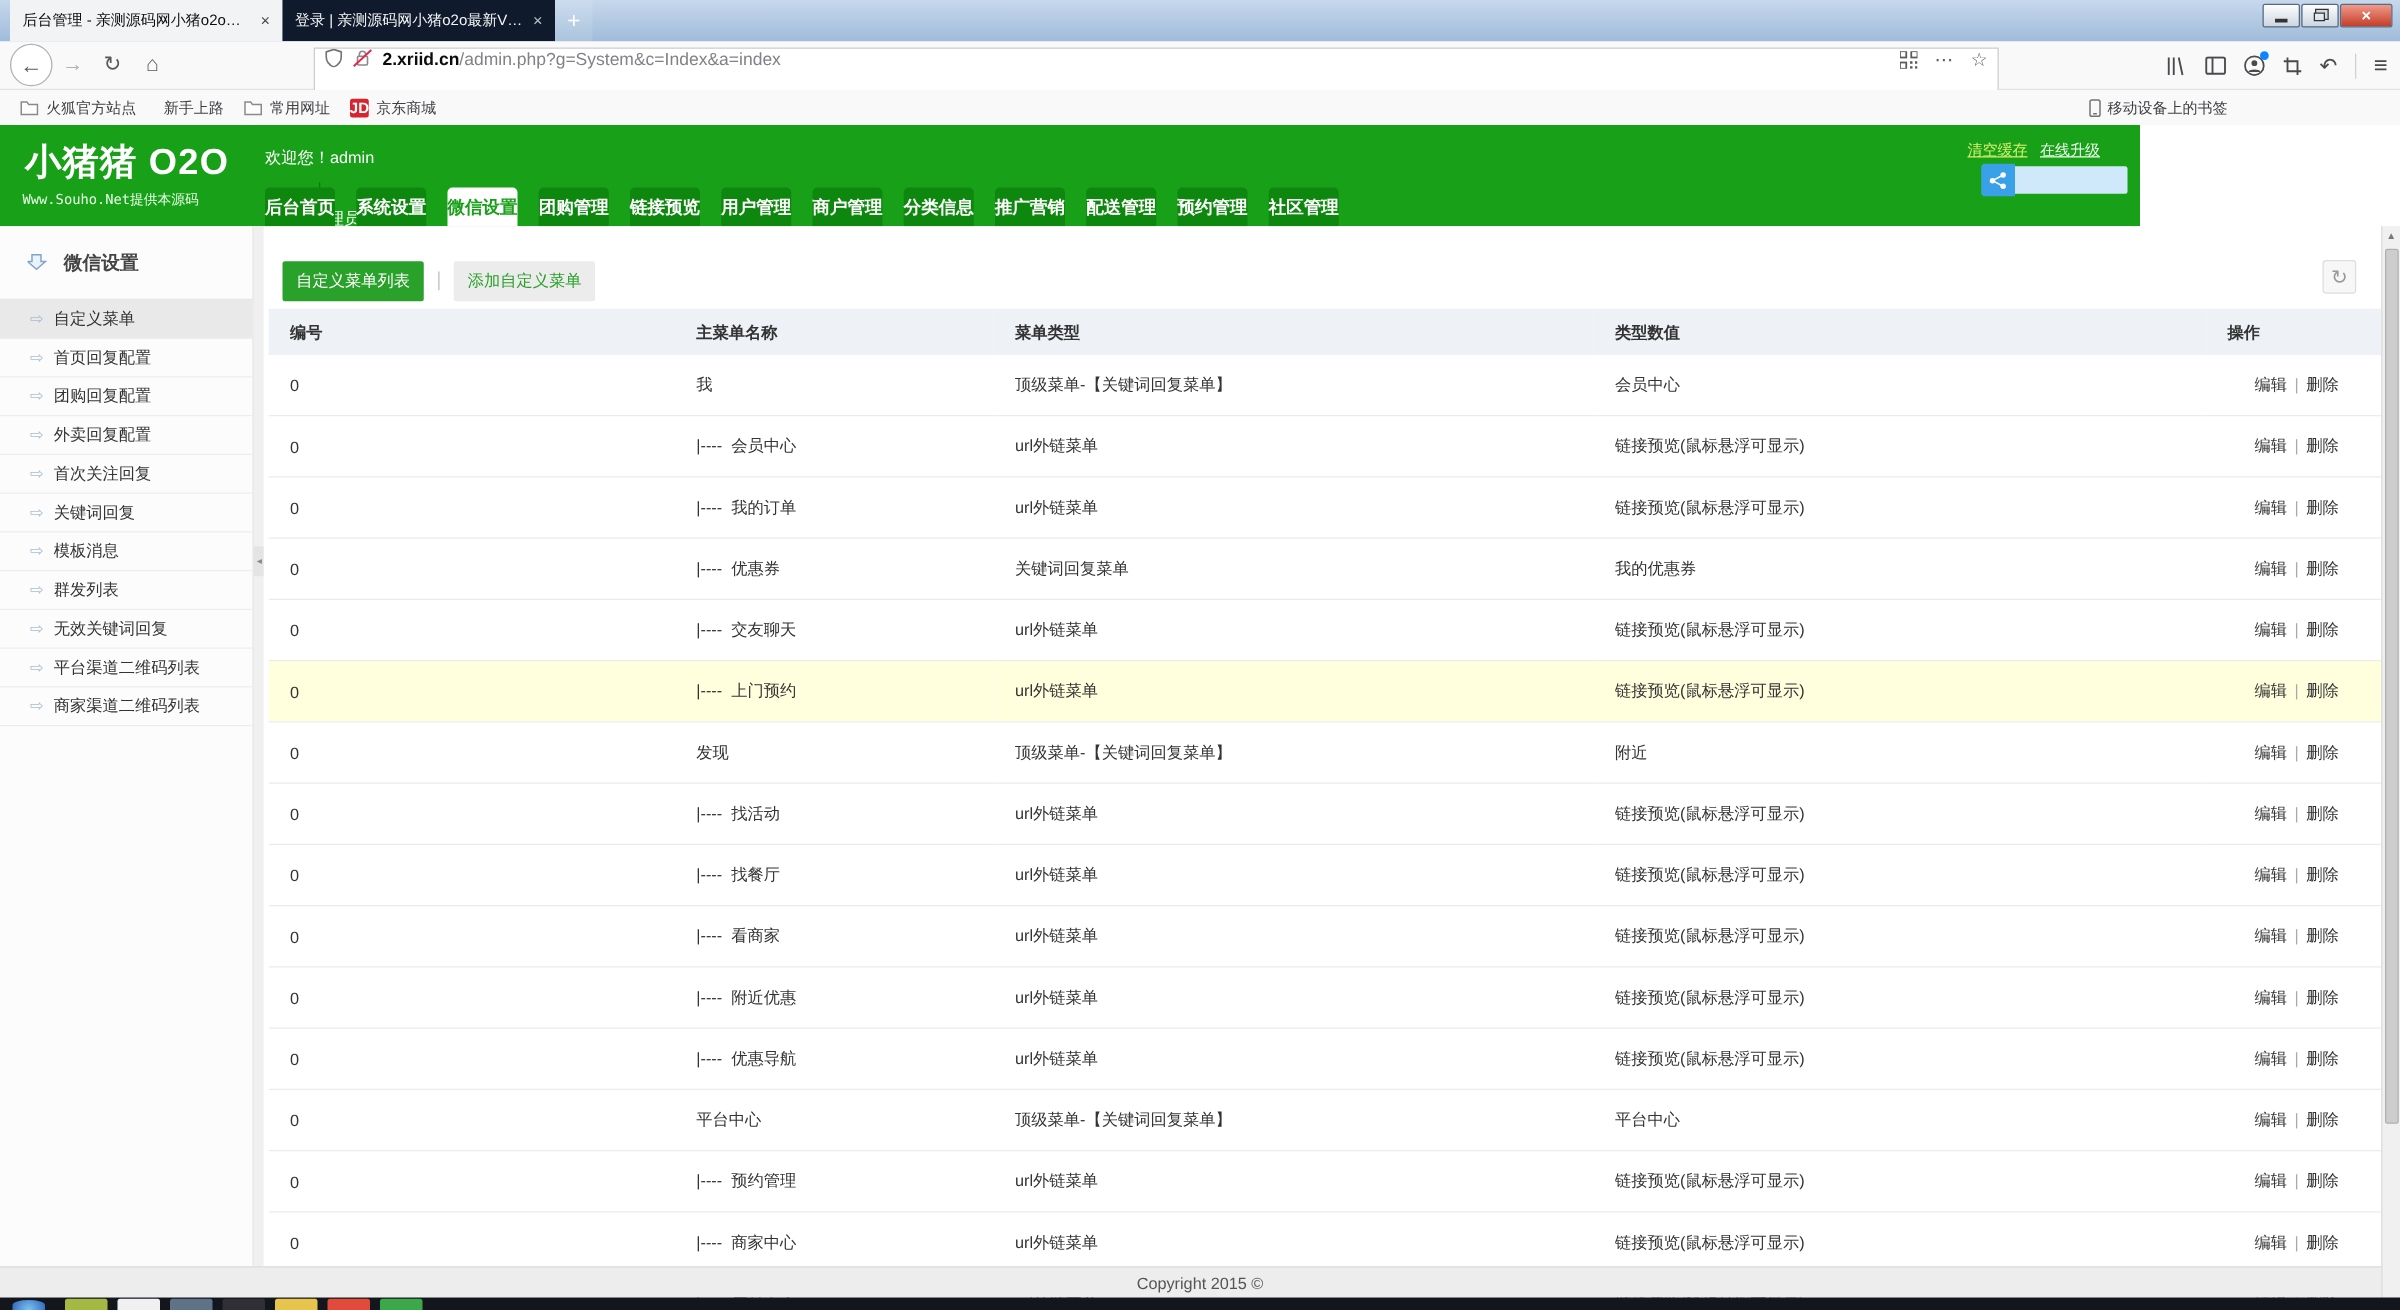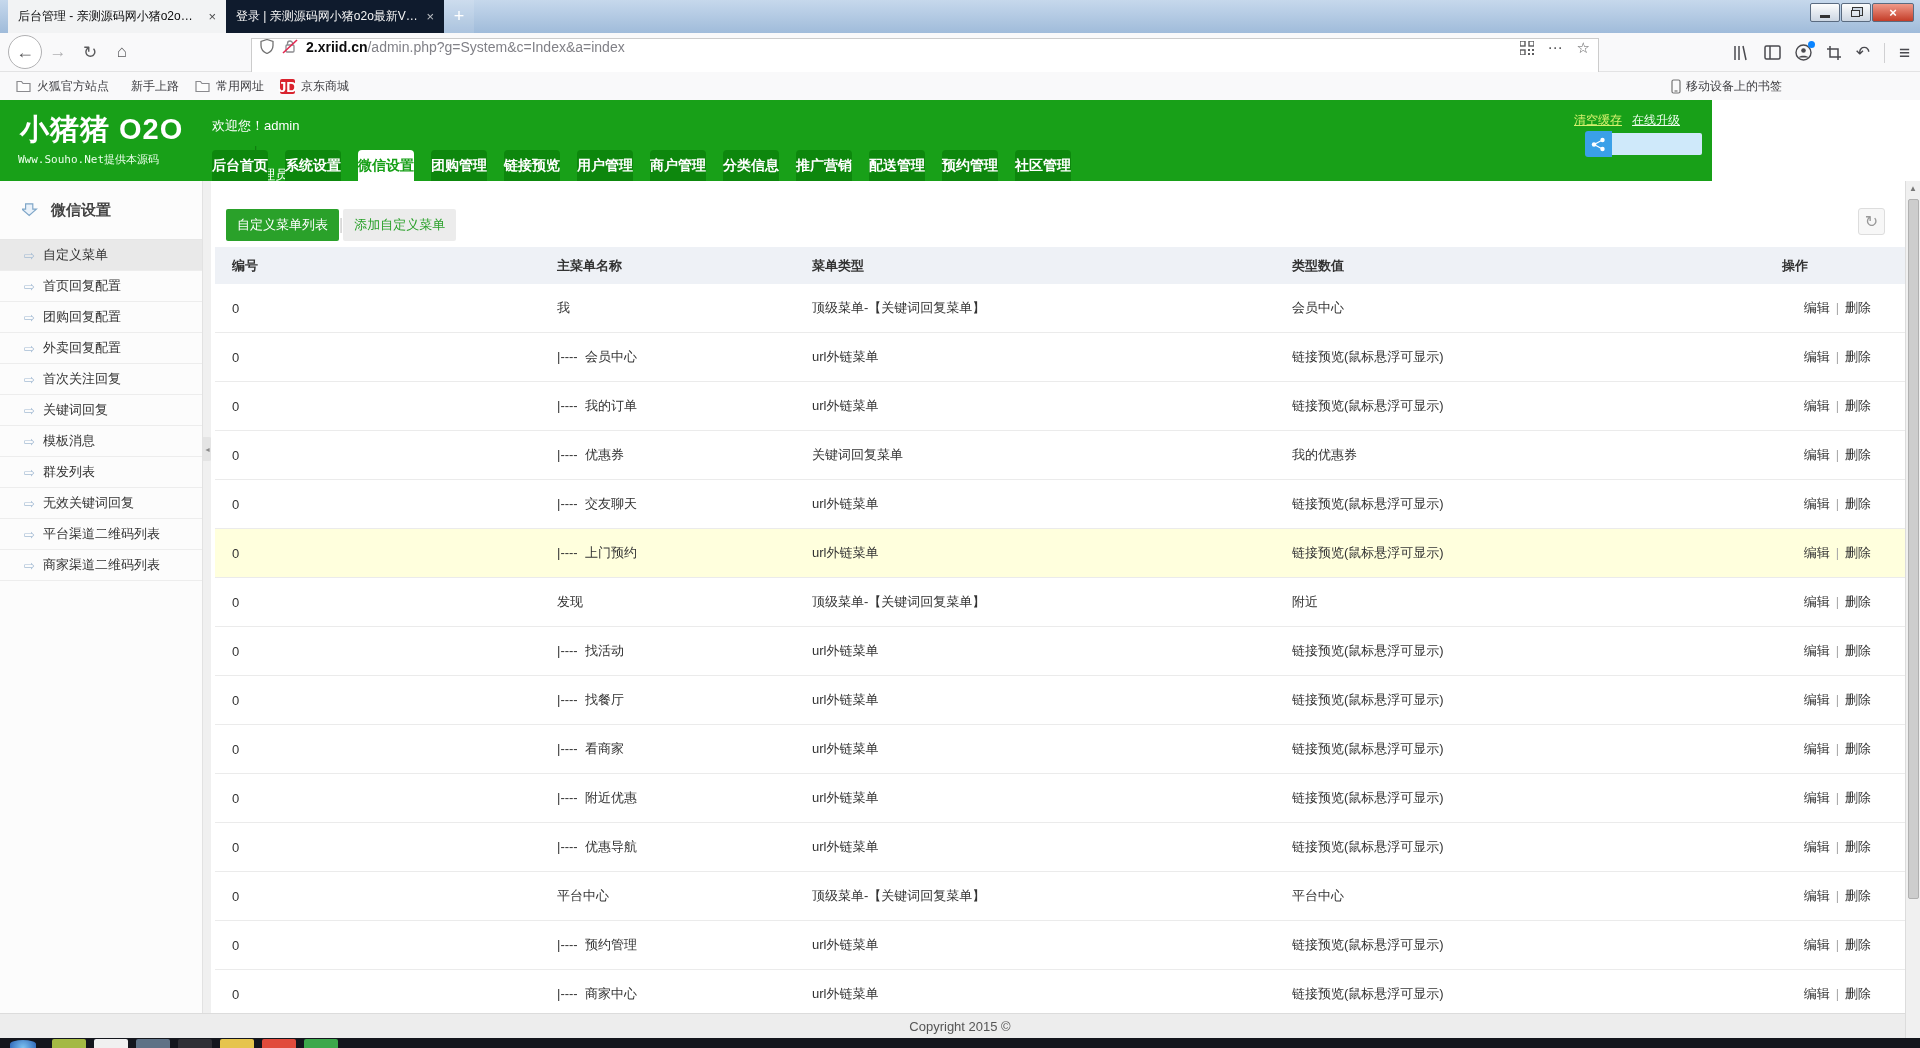--- a/index.html
+++ b/index.html
@@ -45,21 +45,21 @@
   .tbdivider { width:1px; height:20px; background:#d0d0d2; }
   .acct { position:relative; }
   .acct .dot { position:absolute; right:-3px; top:-3px; width:7px; height:7px; border-radius:50%; background:#0a84ff; }
 
   
   .bookmarks { position:absolute; left:0; top:72px; width:1920px; height:28px; background:#f9f9fa;
     display:flex; align-items:center; font-size:12px; color:#3f3f43; }
   .bkitem { display:flex; align-items:center; gap:6px; margin-left:16px; cursor:pointer; }
   .bk-right { position:absolute; right:138px; display:flex; align-items:center; gap:5px; cursor:pointer; }
   .jdbox { width:15px; height:15px; background:#d9232e; color:#fff; border-radius:2px;
-    font-size:15px; font-weight:bold; display:flex; align-items:center; justify-content:center; }
+    font-size:12px; font-weight:bold; display:flex; align-items:center; justify-content:center; }
   .ffball { width:15px; height:15px; border-radius:50%;
     background:radial-gradient(circle at 35% 35%, #ffd24a 0 28%, #ff7139 55%, #1c48a6 85%); }
 
   
   .gheader { position:absolute; left:0; top:100px; width:1712px; height:81px; background:#18a018; }
   .logo { position:absolute; left:20px; top:10px; color:#fff; font-size:29px; font-weight:bold; letter-spacing:1px; }
   .logosub { position:absolute; left:18px; top:52px; color:#eaffea; font-size:11px;
     font-family:"DejaVu Sans Mono",monospace; }
   .welcome { position:absolute; left:212px; top:17px; font-size:13px; color:#fff; display:flex; gap:8px; align-items:center;flex-direction:column; }
   .welcome .wsep { color:#0e7a0e; }
@@ -87,21 +87,21 @@
   .sitem { height:31px; display:flex; align-items:center; gap:8px; padding-left:24px;
     font-size:13px; color:#333; border-bottom:1px solid #ededed; cursor:pointer; }
   .sitem.selected { background:#e9e9e9; }
   .sitem .arr { color:#a5bcd4; font-size:13px; }
   .collapse { position:absolute; left:203px; top:437px; width:9px; height:24px; background:#e4e4e4;
     border-radius:0 3px 3px 0; color:#8a8a8a; font-size:7px; display:flex; align-items:center;
     justify-content:center; cursor:pointer; }
 
   
   .content { position:absolute; left:211px; top:181px; width:1694px; height:832px; background:#fff; }
-  .btnrow { position:absolute; left:15px; top:28px; display:flex; align-items:center; }
+  .btnrow { position:absolute; left:15px; top:28px; display:flex; align-items:center; gap:10px; }
   .btn-list { background:#2aa12a; color:#fff; font-size:13px; padding:7px 11px; border-radius:2px; cursor:pointer; }
   .btn-sep { color:#ccc; }
   .btn-add { background:#ececec; color:#2aa12a; font-size:13px; padding:7px 11px; border-radius:2px; cursor:pointer; }
   .refreshbtn { position:absolute; right:20px; top:27px; width:27px; height:27px; background:#f7f7f7;
     border:1px solid #ddd; border-radius:3px; color:#999; font-size:16px; display:flex;
     align-items:center; justify-content:center; cursor:pointer; }
   table.menu { position:absolute; left:4px; top:66px; width:1690px; border-collapse:collapse; table-layout:fixed; }
   table.menu th { background:#eef1f6; height:37px; text-align:left; font-size:13px; color:#333;
     padding-left:17px; font-weight:bold; }
   table.menu td { height:40px; font-size:13px; color:#333; padding-left:17px;

